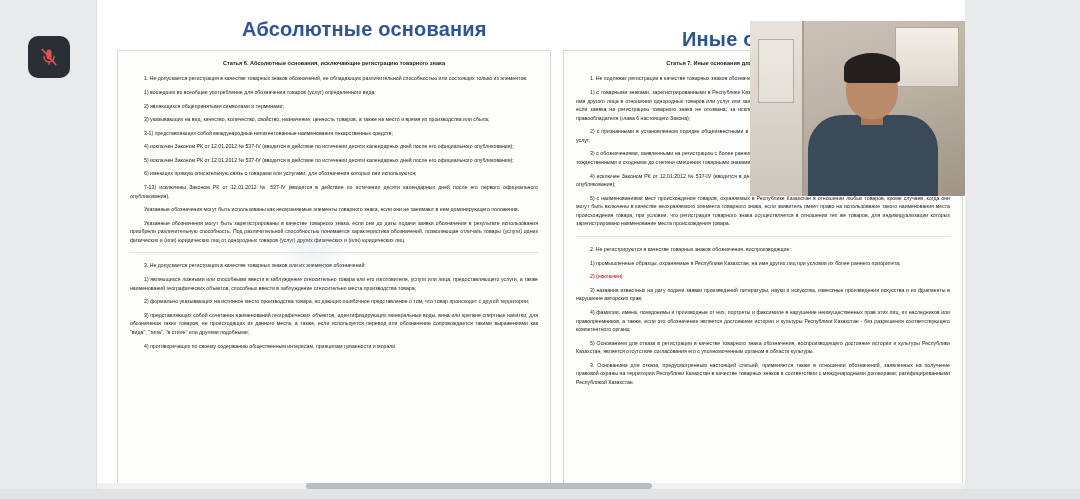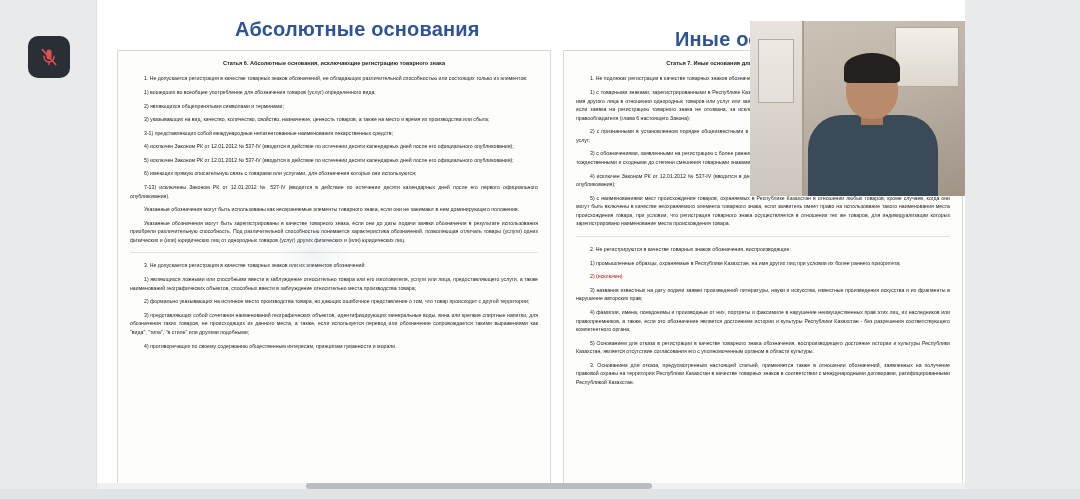--- a/index.html
+++ b/index.html
@@ -50,21 +50,21 @@
     width: 868px;
     height: 489px;
     background: #ffffff;
     box-shadow: 0 0 0 1px rgba(0,0,0,0.04);
     overflow: hidden;
   }
 
   .slide-titles {
     position: absolute;
     top: 14px;
-    left: 0;
+    left: 7px;
     width: 756px;
     height: 34px;
   }
   .slide-title {
     position: absolute;
     color: #2f5496;
     font-size: 20px;
     font-weight: bold;
     letter-spacing: 0.2px;
     white-space: nowrap;

